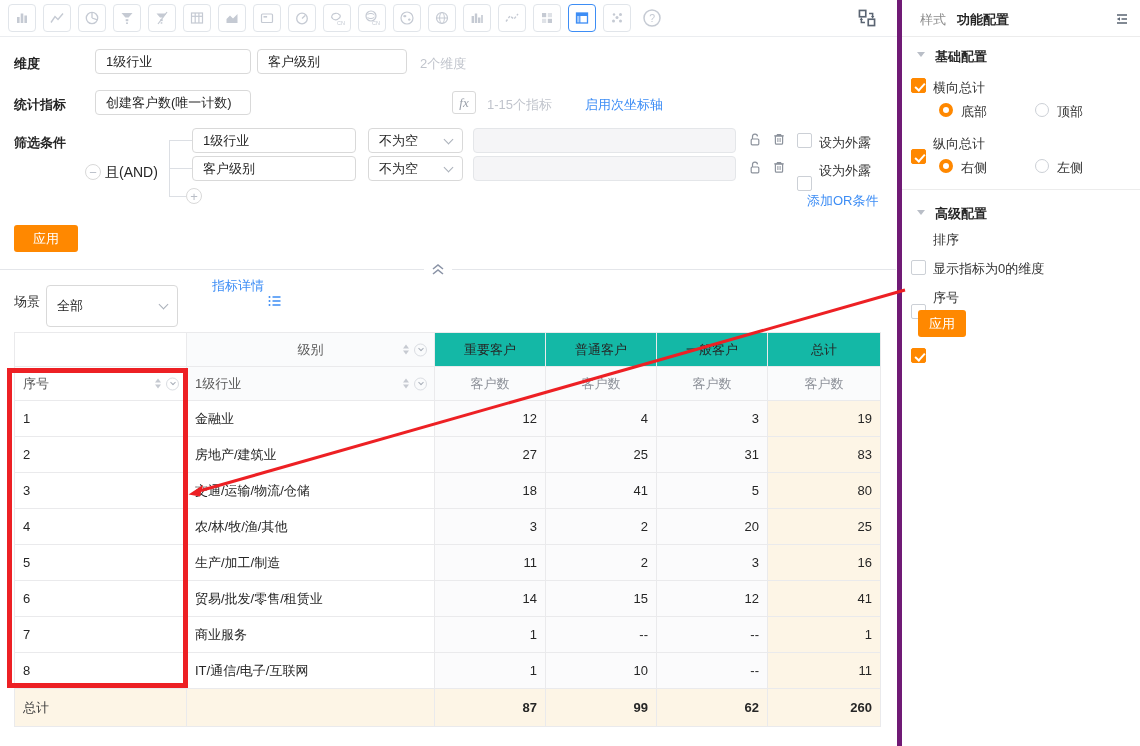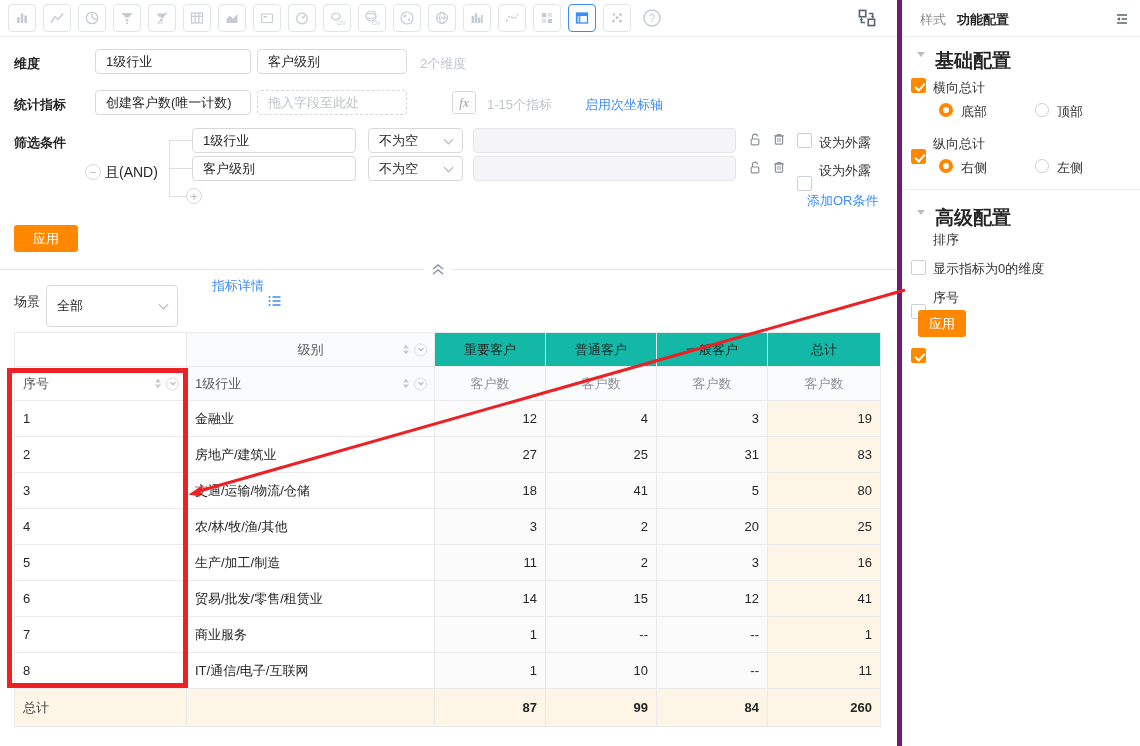--- a/index.html
+++ b/index.html
@@ -66,21 +66,21 @@
   .ccaret { width:13px; height:13px; border:1px solid #dadde2; border-radius:50%; display:flex; align-items:center; justify-content:center; }
   .ccaret .chev { width:4px; height:4px; border-width:1.2px; margin-top:-2px; }
   .th-left { position:relative; text-align:left; }
   .th-center-wrap { position:relative; text-align:center; }
 
   
   .rpanel { position:absolute; left:897px; top:0; width:243px; height:746px; background:#fff; border-left:5px solid #701a75; }
   .rphead { position:absolute; left:0; top:0; width:100%; height:37px; border-bottom:1px solid #ececec; }
   .tab-inactive { color:#8c8c8c; font-size:13px; cursor:pointer; }
   .tab-active { color:#262626; font-size:13px; font-weight:bold; cursor:pointer; }
-  .sect-title { font-weight:bold; color:#262626; font-size:19px; }
+  .sect-title { font-weight:bold; color:#262626; font-size:13px; }
 
   svg.ic { display:block; }
   .overlay { position:absolute; left:0; top:0; z-index:60; pointer-events:none; }
 </style>
 </head>
 <body>
 
 <div id="app">
 
   <div class="toolbar">
@@ -225,21 +225,20 @@
   </div>
   <div class="topline"></div>
 
   <div class="abs blabel" style="left:14px;top:55px">维度</div>
   <div class="abs fieldbox" style="left:95px;top:49px;width:156px">1级行业</div>
   <div class="abs fieldbox" style="left:257px;top:49px;width:150px">客户级别</div>
   <div class="abs hint" style="left:420px;top:55px">2个维度</div>
 
   <div class="abs blabel" style="left:14px;top:96px">统计指标</div>
   <div class="abs fieldbox" style="left:95px;top:90px;width:156px">创建客户数(唯一计数)</div>
-  <div class="abs fieldbox dashedbox" style="left:257px;top:90px;width:150px">拖入字段至此处</div>
   <div class="abs" style="left:452px;top:91px;width:24px;height:23px;border:1px solid #d9d9d9;border-radius:3px;display:flex;align-items:center;justify-content:center;color:#9aa0aa;font-style:italic;font-family:'Liberation Serif',serif;font-size:13px;cursor:pointer">fx</div>
   <div class="abs hint" style="left:487px;top:96px">1-15个指标</div>
   <div class="abs link" style="left:585px;top:96px">启用次坐标轴</div>
 
   <div class="abs blabel" style="left:14px;top:134px">筛选条件</div>
   <div class="abs circbtn" style="left:85px;top:164px;width:16px;height:16px">−</div>
   <div class="abs" style="left:105px;top:164px;font-size:14px;color:#262626">且(AND)</div>
 
   <div class="treeline" style="left:169px;top:140px;width:1px;height:56px"></div>
   <div class="treeline" style="left:169px;top:140px;width:23px;height:1px"></div>
@@ -454,21 +453,21 @@
           <td class="c-num">--</td>
           <td class="c-tot">11</td>
         </tr>
       </tbody>
     <tfoot>
       <tr class="totalrow" style="height:38px">
         <td class="t-lbl">总计</td>
         <td></td>
         <td class="t-num">87</td>
         <td class="t-num">99</td>
-        <td class="t-num">84</td>
+        <td class="t-num">62</td>
         <td class="t-num">260</td>
       </tr>
     </tfoot>
   </table>
 
   <div class="rpanel">
     <div class="rphead">
       <span class="abs tab-inactive" style="left:18px;top:11px">样式</span>
       <span class="abs tab-active" style="left:55px;top:11px">功能配置</span>
       <span class="abs" style="left:212px;top:11px;cursor:pointer">

